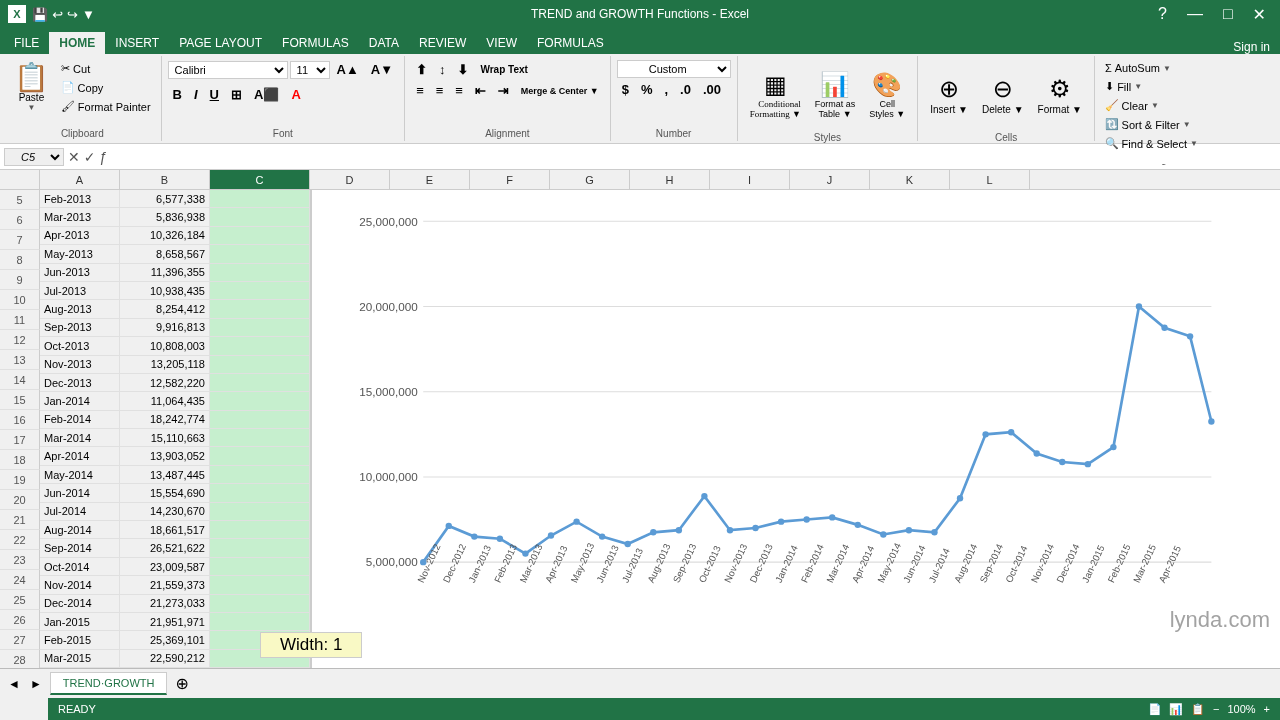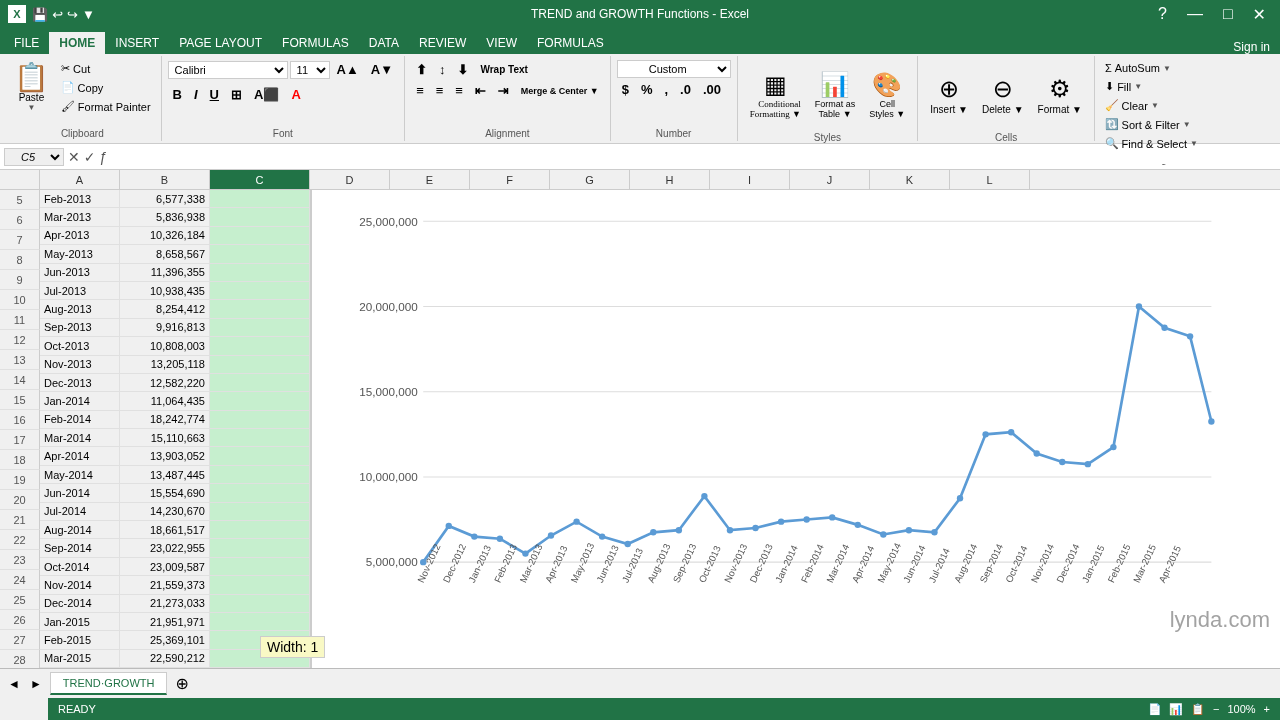--- a/index.html
+++ b/index.html
@@ -274,22 +274,22 @@
       font-weight: 300;
       opacity: 0.6;
     }
 
     .width-tooltip {
       position: absolute;
       bottom: 10px;
       left: 260px;
       background: #f9f9c5;
       border: 1px solid #ccc;
-      padding: 2px 6px;
-      font-size: 14px;
+      padding: 2px 19px;
+      font-size: 17px;
     }
 
     .ribbon-sub-row { display: flex; align-items: center; gap: 2px; margin-top: 2px; }
 
     .dropdown-arrow { font-size: 8px; color: #555; }
 
     .big-ribbon-btn {
       display: flex;
       flex-direction: column;
       align-items: center;
@@ -661,21 +661,21 @@
           <div class="data-cell col-b">14,230,670</div>
           <div class="data-cell col-c"></div>
         </div>
         <div class="data-row">
           <div class="data-cell col-a">Aug-2014</div>
           <div class="data-cell col-b">18,661,517</div>
           <div class="data-cell col-c"></div>
         </div>
         <div class="data-row">
           <div class="data-cell col-a">Sep-2014</div>
-          <div class="data-cell col-b">23,022,955</div>
+          <div class="data-cell col-b">26,521,622</div>
           <div class="data-cell col-c"></div>
         </div>
         <div class="data-row">
           <div class="data-cell col-a">Oct-2014</div>
           <div class="data-cell col-b">23,009,587</div>
           <div class="data-cell col-c"></div>
         </div>
         <div class="data-row">
           <div class="data-cell col-a">Nov-2014</div>
           <div class="data-cell col-b">21,559,373</div>

